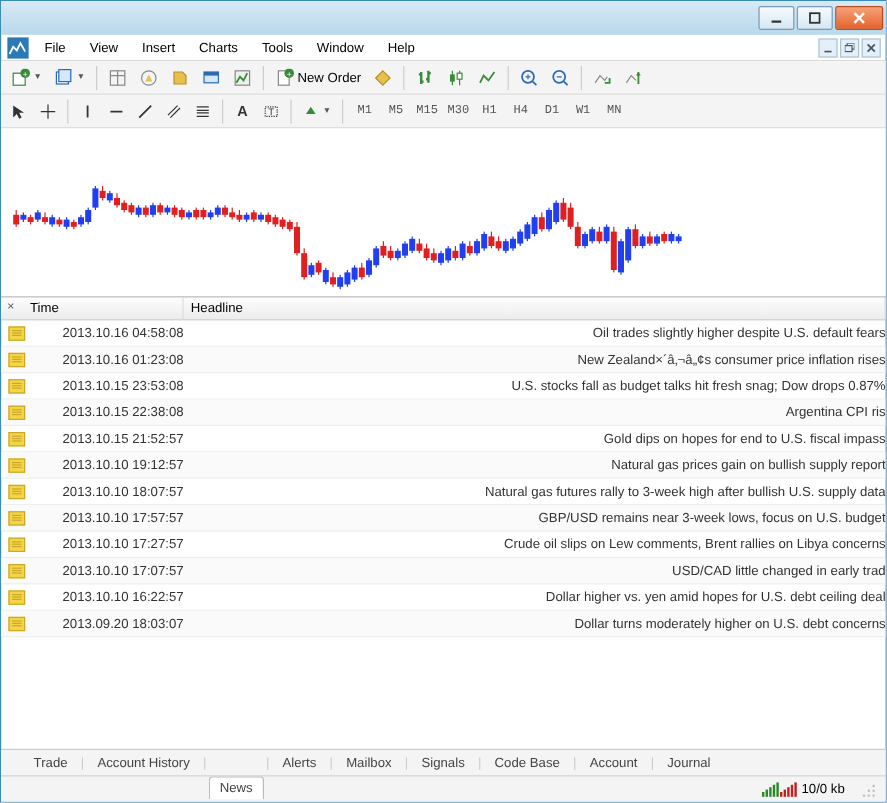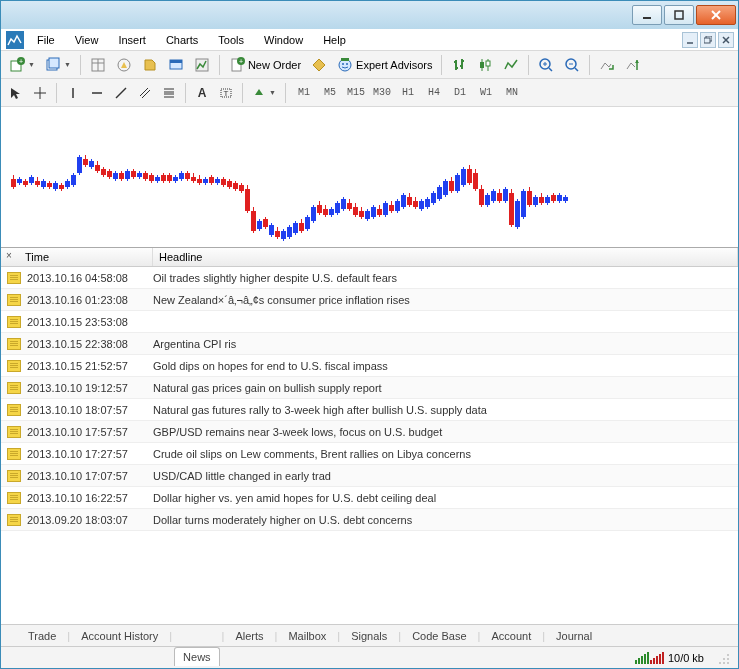--- a/index.html
+++ b/index.html
@@ -26,21 +26,21 @@
 .candle .wick { position: absolute; width: 1px; left: 2px; }
 .candle .body { position: absolute; width: 5px; left: 0; }
 .blue .wick, .blue .body { background: #2040f0; }
 .red .wick, .red .body { background: #e02020; }
 .terminal { flex: 1; display: flex; flex-direction: column; border-top: 1px solid #aaa; min-height: 0; position: relative; }
 .termclose { position: absolute; left: 2px; top: 2px; width: 12px; height: 12px; font-size: 10px; text-align: center; cursor: pointer; color: #555; }
 .lvhead { display: flex; background: linear-gradient(#fdfdfd,#ececec); border-bottom: 1px solid #ccc; }
 .lvhead .col { padding: 3px 6px; border-right: 1px solid #ddd; font-size: 11px; }
 .col-time { width: 152px; padding-left: 24px !important; }
 .col-head { flex: 1; }
-.lvbody { flex: 1; overflow: auto; }
+.lvbody { flex: 1; overflow: auto; text-align: right; }
 .row { display: flex; align-items: center; height: 22px; border-bottom: 1px solid #eee; padding-left: 6px; }
 .row:nth-child(even) { background: #fafafa; }
 .row .icon { width: 14px; height: 12px; background: #f5d547; border: 1px solid #c9a82a; flex-shrink: 0; margin-right: 6px; position: relative; }
 .row .icon::after { content:""; position:absolute; left:2px; right:2px; top:2px; height:1px; background:#c9a82a; box-shadow: 0 2px 0 #c9a82a, 0 4px 0 #c9a82a; }
 .row .time { width: 126px; font-size: 11px; color: #333; }
 .row .head { flex: 1; font-size: 11px; color: #333; }
 .termlabel { position: absolute; left: 0; bottom: 30px; transform: rotate(-90deg); transform-origin: left bottom; font-size: 9px; color: #888; padding: 0 4px; }
 .tabs { display: flex; align-items: center; height: 22px; padding-left: 18px; gap: 0; background: #f4f4f4; border-top: 1px solid #ccc; font-size: 11px; }
 .tab { padding: 3px 8px; color: #444; cursor: pointer; border: 1px solid transparent; border-bottom: none; }
 .tab.active { background: #fff; border-color: #bbb; border-radius: 3px 3px 0 0; position: relative; top: -1px; margin-top: 44px; }
@@ -166,30 +166,20 @@
           <circle cx="12" cy="4" r="4" fill="#3a8a3a"></circle>
           <text x="12" y="7" font-size="7" fill="#fff" text-anchor="middle">+</text>
         </svg>
         <span class="label">New Order</span>
       </div>
     <div class="tbtn">
         <svg width="16" height="16">
           <polygon points="8,2 14,8 8,14 2,8" fill="#e8c050" stroke="#b89020"></polygon>
         </svg>
       </div>
-    <div class="tbtn">
-        <svg width="16" height="16">
-          <circle cx="8" cy="8" r="6" fill="#d5e8ff" stroke="#2a6ab8"></circle>
-          <circle cx="6" cy="7" r="1" fill="#2a6ab8"></circle>
-          <circle cx="10" cy="7" r="1" fill="#2a6ab8"></circle>
-          <path d="M5 10 Q8 12 11 10" stroke="#2a6ab8" fill="none"></path>
-          <rect x="4" y="1" width="8" height="3" fill="#3a8a3a"></rect>
-        </svg>
-        <span class="label">Expert Advisors</span>
-      </div>
     <span class="tbsep"></span>
     <div class="tbtn">
         <svg width="16" height="16">
           <line x1="5" y1="3" x2="5" y2="13" stroke="#3a8a3a" stroke-width="2"></line>
           <line x1="3" y1="5" x2="5" y2="5" stroke="#3a8a3a" stroke-width="2"></line>
           <line x1="5" y1="11" x2="7" y2="11" stroke="#3a8a3a" stroke-width="2"></line>
           <line x1="11" y1="2" x2="11" y2="12" stroke="#3a8a3a" stroke-width="2"></line>
           <line x1="9" y1="9" x2="11" y2="9" stroke="#3a8a3a" stroke-width="2"></line>
           <line x1="11" y1="4" x2="13" y2="4" stroke="#3a8a3a" stroke-width="2"></line>
         </svg>
@@ -700,20 +690,21 @@
           <span class="head">Oil trades slightly higher despite U.S. default fears</span>
         </div>
         <div class="row">
           <span class="icon"></span>
           <span class="time">2013.10.16 01:23:08</span>
           <span class="head">New Zealand×´â‚¬â„¢s consumer price inflation rises</span>
         </div>
         <div class="row">
           <span class="icon"></span>
           <span class="time">2013.10.15 23:53:08</span>
+          <span class="head">U.S. stocks fall as budget talks hit fresh snag; Dow drops 0.87%</span>
         </div>
         <div class="row">
           <span class="icon"></span>
           <span class="time">2013.10.15 22:38:08</span>
           <span class="head">Argentina CPI ris</span>
         </div>
         <div class="row">
           <span class="icon"></span>
           <span class="time">2013.10.15 21:52:57</span>
           <span class="head">Gold dips on hopes for end to U.S. fiscal impass</span>

